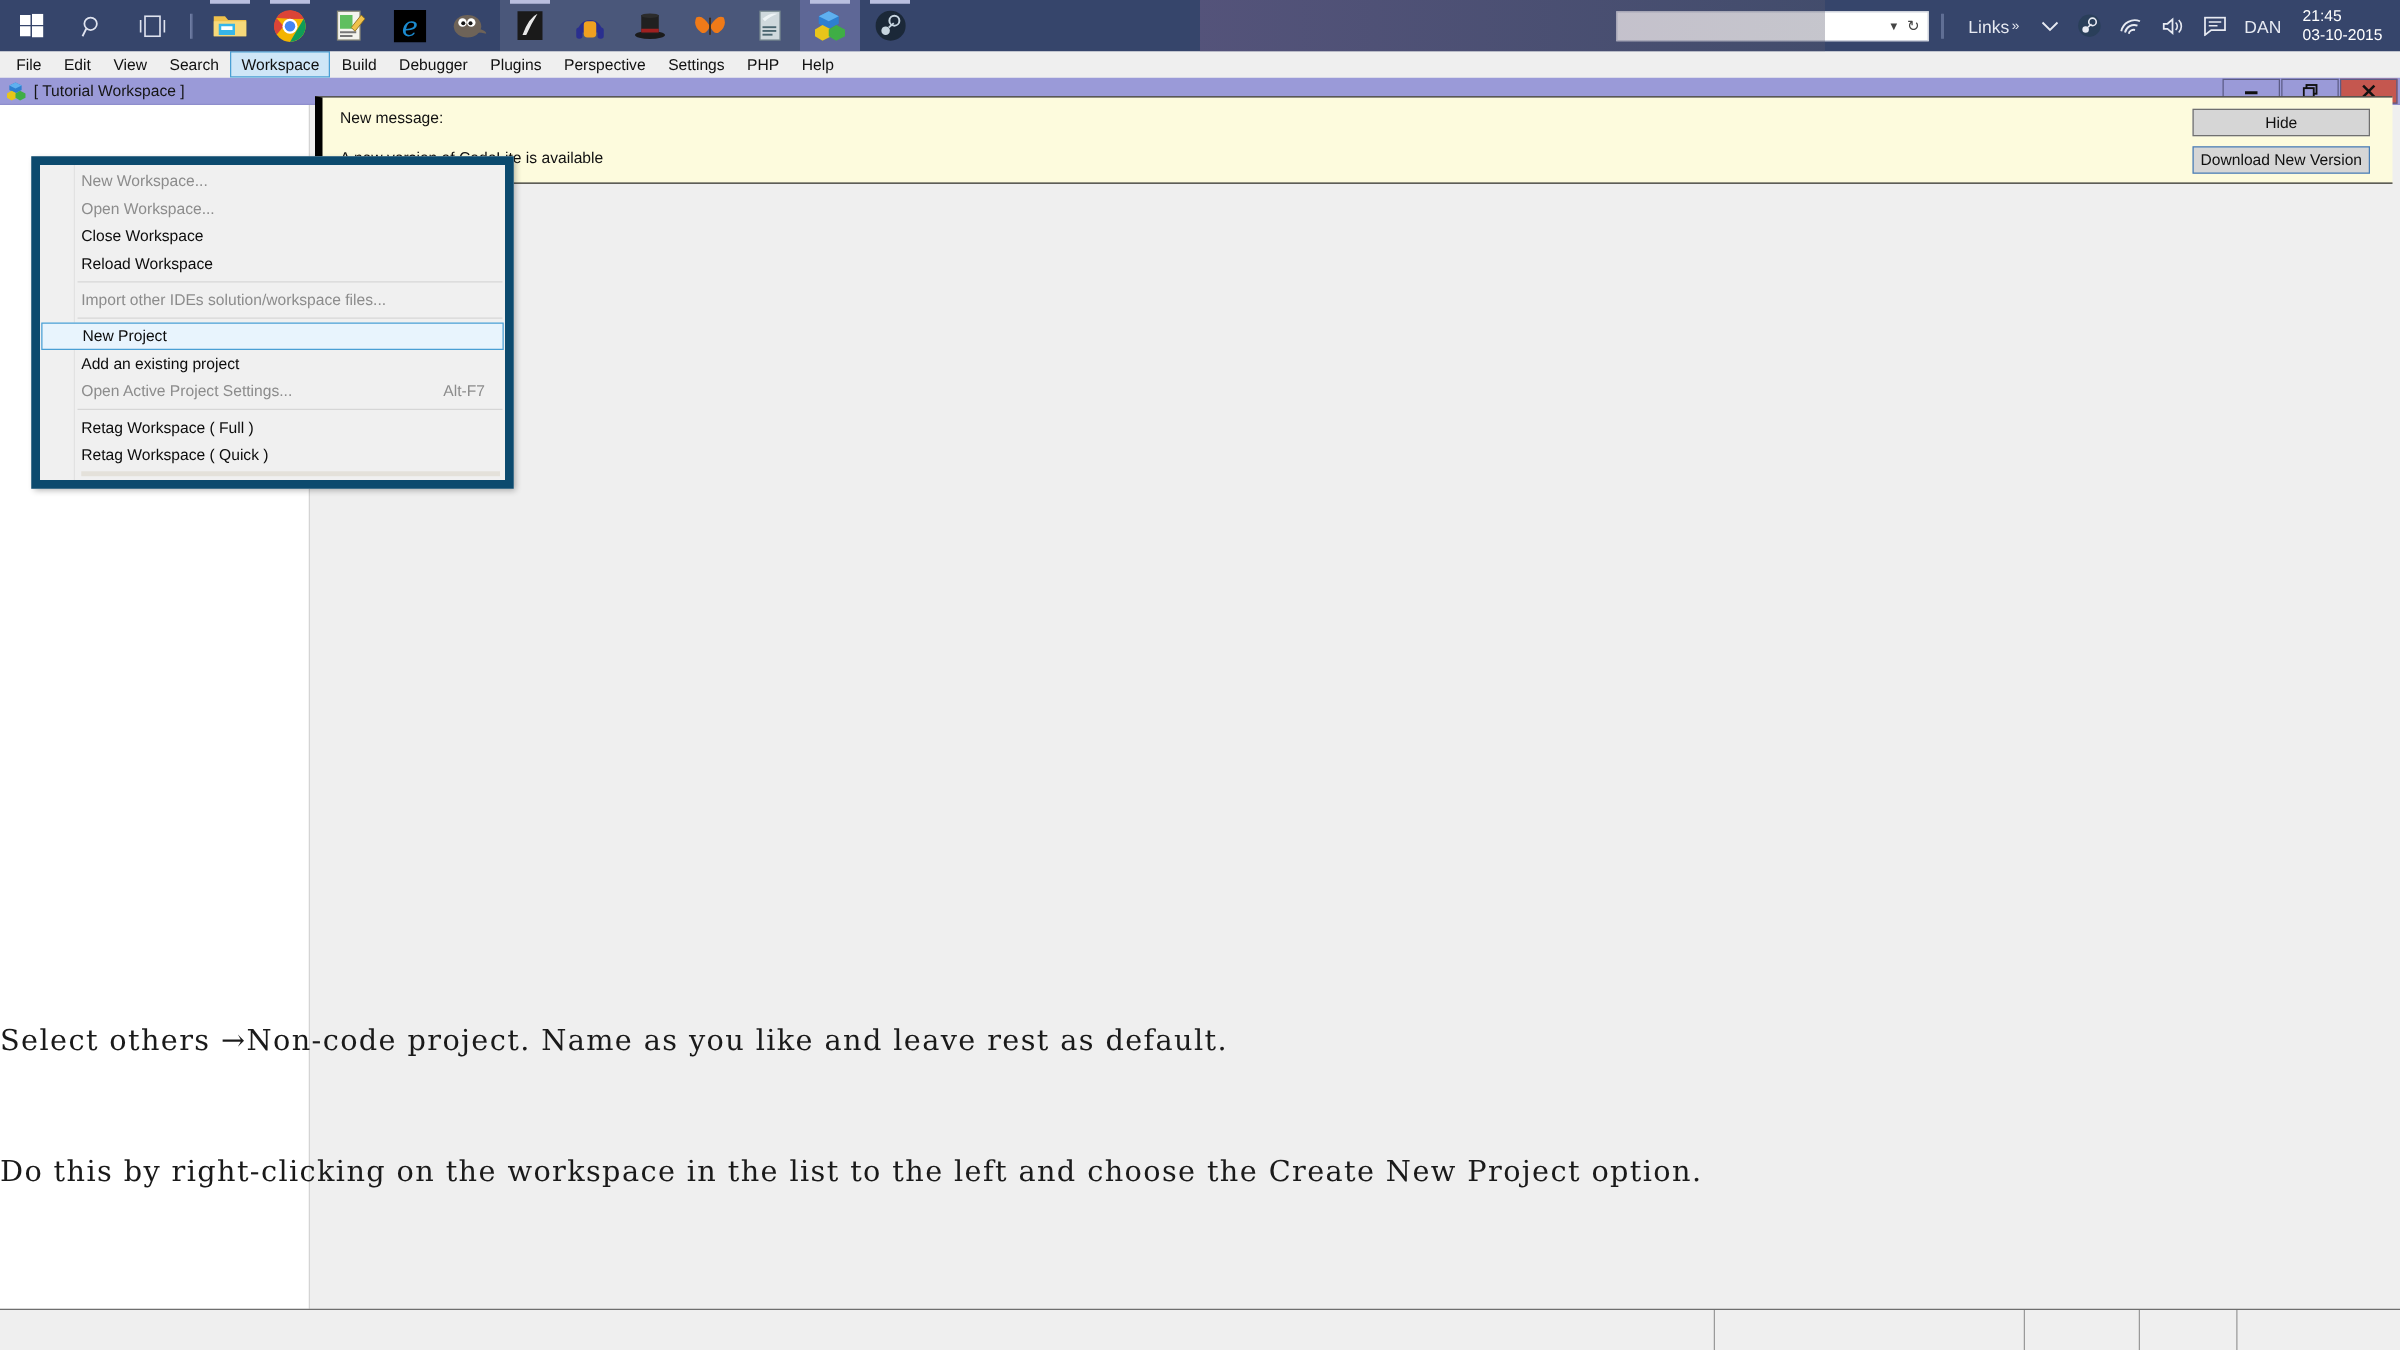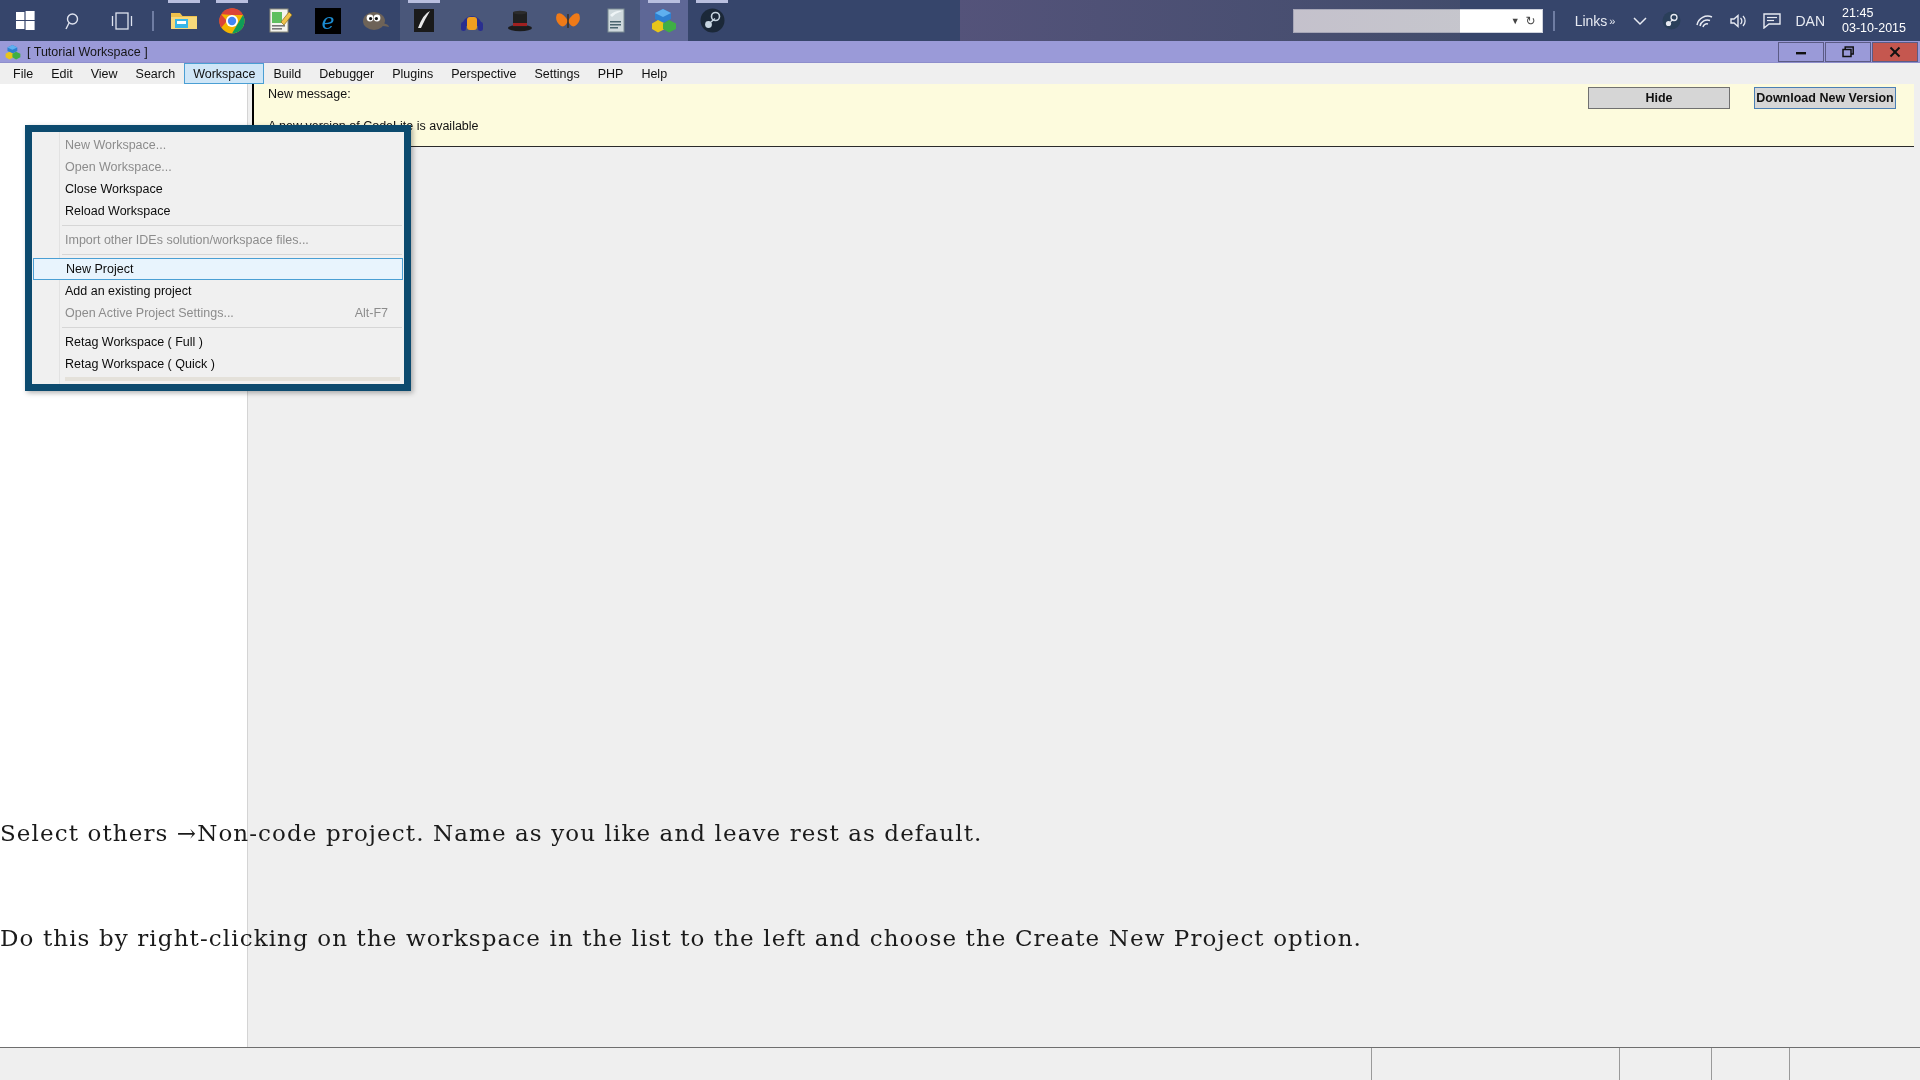--- a/index.html
+++ b/index.html
@@ -148,29 +148,29 @@
     width: 1672px; height: 1010px;
     background: #efefef;
   }
 
   
   #notif-bar {
     position: absolute; top: 36px; left: 252px;
     width: 1662px; height: 70px;
     background: #fdfbdd;
     border-top: 1px solid #2a2a2a; border-bottom: 1px solid #2a2a2a;
-    border-left: 2px solid #000000;
+    border-left: 6px solid #000000;
     z-index: 40;
   }
   #notif-text { position: absolute; left: 14px; top: 9px; }
   #notif-line1 { font-size: 12.5px; color: #111; }
   #notif-line2 { font-size: 12.5px; color: #111; margin-top: 18px; }
   #notif-buttons {
     position: absolute; right: 18px; top: 9px;
-    display: flex; flex-direction: row; gap: 24px; font-weight: bold;
+    display: flex; flex-direction: column; gap: 8px;
   }
   .notif-btn {
     width: 142px; height: 22px;
     display: flex; align-items: center; justify-content: center;
     font-size: 12.5px; color: #101010;
     background: #d6d6d6; border: 1px solid #707070;
   }
   .notif-btn.primary { background: #d6d6d6; border: 1px solid #4a7fb5; }
 
   
@@ -390,20 +390,35 @@
     </div>
     <div class="tray-item" style="font-size:14px;">DAN</div>
     <div id="tray-clock">
       <div>21:45</div>
       <div>03-10-2015</div>
     </div>
   </div>
 </div>
 
 <div id="app-window">
+
+  <div id="menubar">
+    <div class="menu-item">File</div>
+    <div class="menu-item">Edit</div>
+    <div class="menu-item">View</div>
+    <div class="menu-item">Search</div>
+    <div class="menu-item open">Workspace</div>
+    <div class="menu-item">Build</div>
+    <div class="menu-item">Debugger</div>
+    <div class="menu-item">Plugins</div>
+    <div class="menu-item">Perspective</div>
+    <div class="menu-item">Settings</div>
+    <div class="menu-item">PHP</div>
+    <div class="menu-item">Help</div>
+  </div>
 
   <div id="titlebar">
     <div id="titlebar-icon">
       <svg width="16" height="16" viewBox="0 0 26 25">
         <path d="M12 1 L20 5 L20 11 L12 15 L4 11 L4 5 Z" fill="#2d7fd0"></path>
         <path d="M12 1 L20 5 L12 9 L4 5 Z" fill="#5fb0ef"></path>
         <path d="M7 12 L14 15.5 L14 21 L7 24.5 L1 21 L1 15.5 Z" fill="#e8c51a"></path>
         <path d="M18 12 L25 15.5 L25 21 L18 24.5 L12 21 L12 15.5 Z" fill="#3fae45"></path>
       </svg>
     </div>
@@ -422,35 +437,20 @@
       </div>
       <div class="winbtn" id="win-close">
         <svg width="12" height="12" viewBox="0 0 12 12">
           <line x1="1.5" y1="1.5" x2="10.5" y2="10.5" stroke="#111" stroke-width="2"></line>
           <line x1="10.5" y1="1.5" x2="1.5" y2="10.5" stroke="#111" stroke-width="2"></line>
         </svg>
       </div>
     </div>
   </div>
 
-  <div id="menubar">
-    <div class="menu-item">File</div>
-    <div class="menu-item">Edit</div>
-    <div class="menu-item">View</div>
-    <div class="menu-item">Search</div>
-    <div class="menu-item open">Workspace</div>
-    <div class="menu-item">Build</div>
-    <div class="menu-item">Debugger</div>
-    <div class="menu-item">Plugins</div>
-    <div class="menu-item">Perspective</div>
-    <div class="menu-item">Settings</div>
-    <div class="menu-item">PHP</div>
-    <div class="menu-item">Help</div>
-  </div>
-
   <div id="workbench">
     <div id="left-panel"></div>
     <div id="main-area"></div>
   </div>
 
   <div id="notif-bar">
     <div id="notif-text">
       <div id="notif-line1">New message:</div>
       <div id="notif-line2">A new version of CodeLite is available</div>
     </div>

